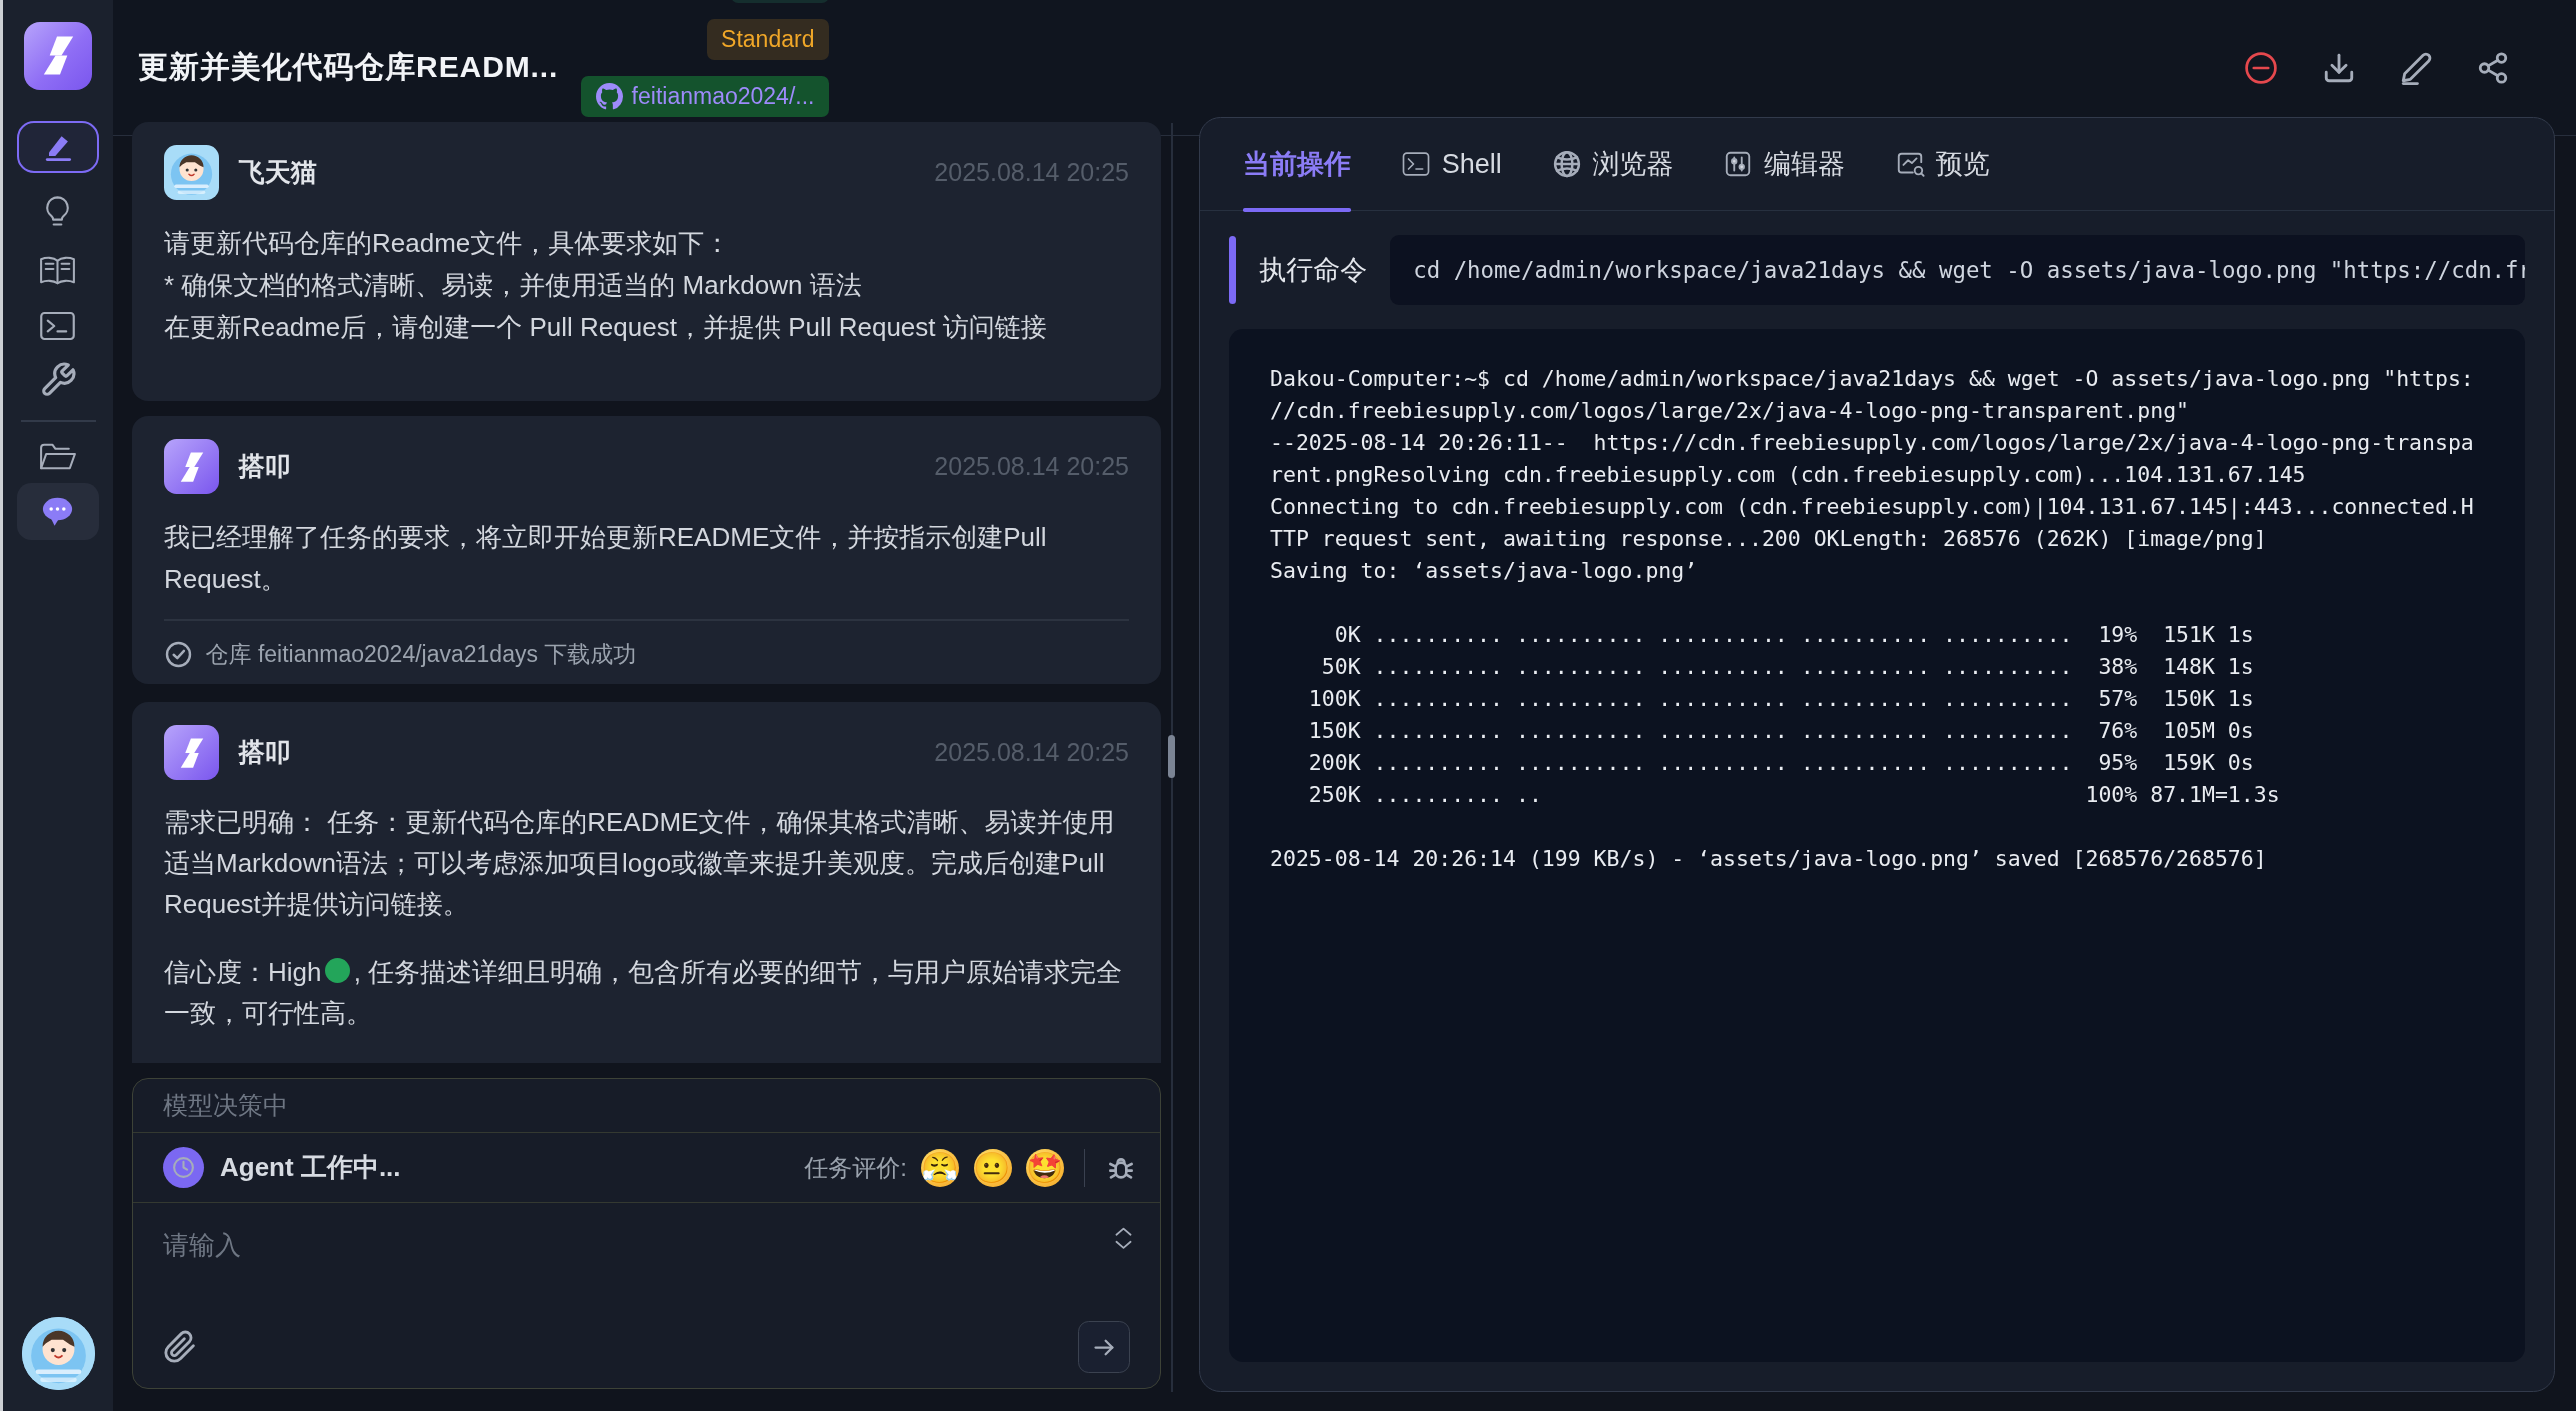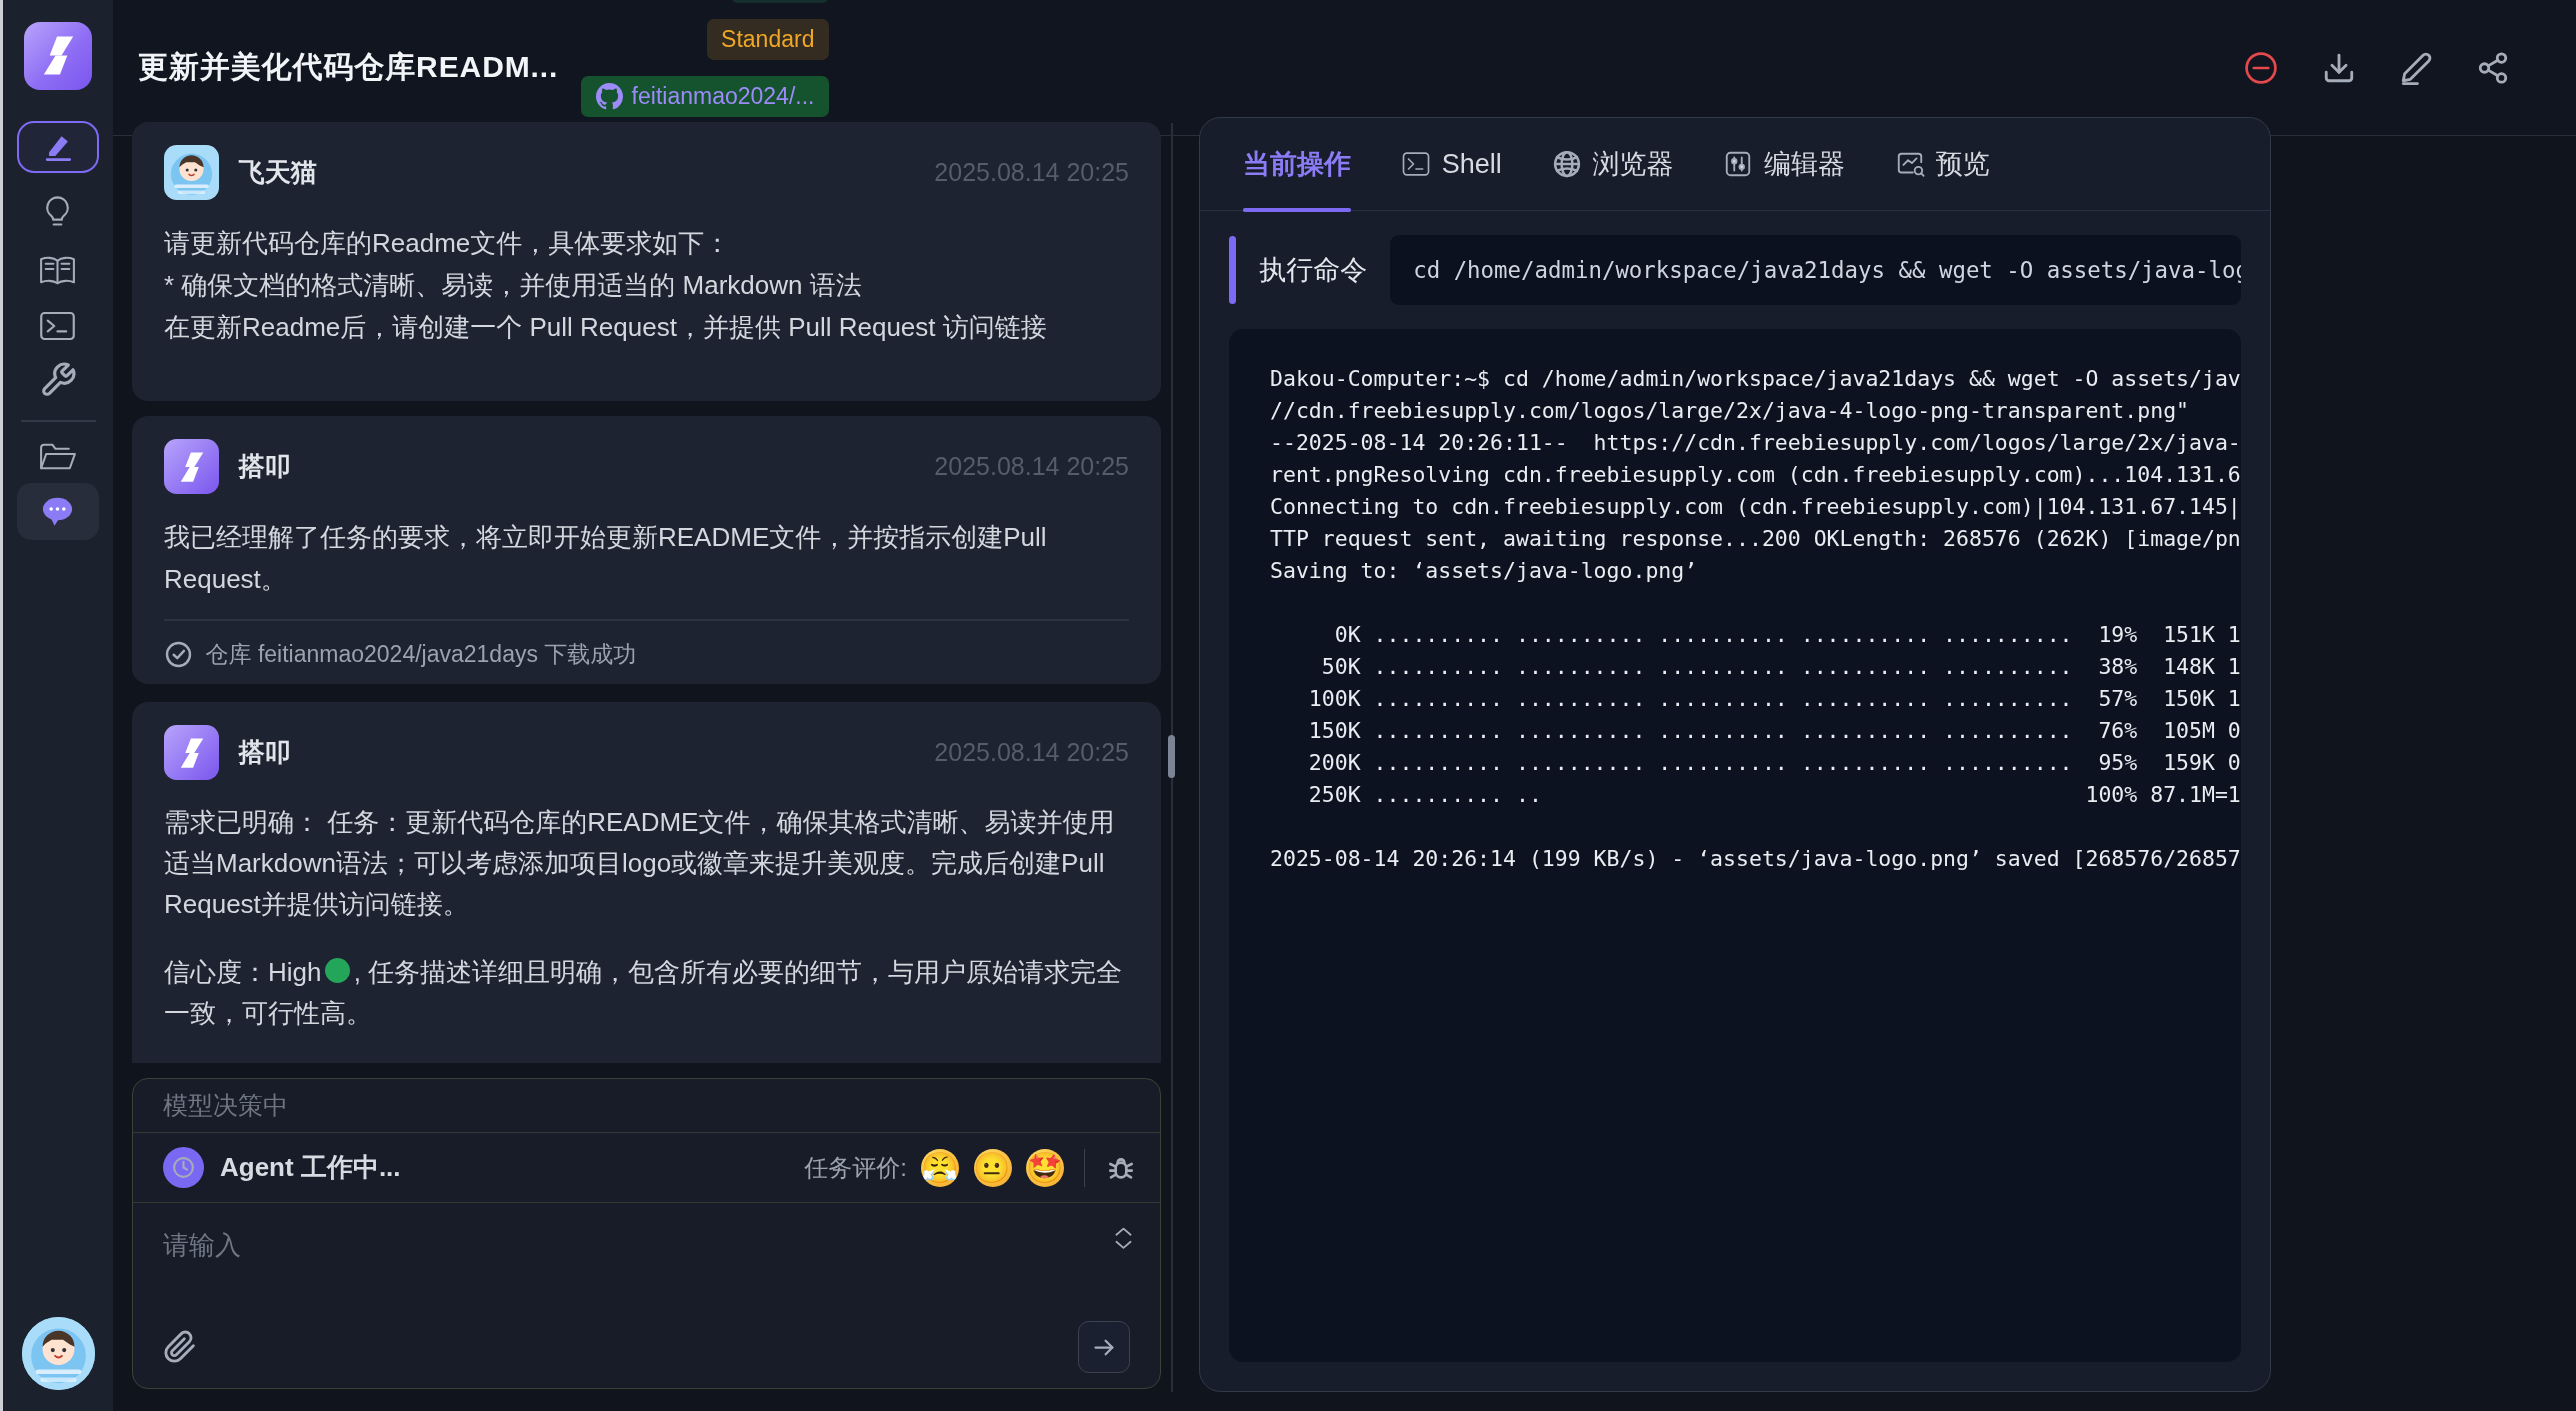--- a/index.html
+++ b/index.html
@@ -107,21 +107,21 @@
     margin-left:auto; width:52px; height:52px; border-radius:10.7px; border:1.8px solid #3b4250;
     background:#1a2030; display:flex; align-items:center; justify-content:center; cursor:pointer;
   }
 
   
   .chat-scroll-track { left:1171px; top:123px; width:1.8px; height:1269px; background:#272e3c; }
   .chat-scroll-thumb { left:1168px; top:735px; width:7.2px; height:43px; border-radius:3.6px; background:#7b8494; cursor:grab; }
 
   
   .right-panel {
-    left:1199px; top:117px; width:1072px; height:1275px;
+    left:1199px; top:117px; width:1356px; height:1275px;
     background:#171d2a; border:1.8px solid #323a4b; border-radius:21.5px;
     display:flex; flex-direction:column; overflow:hidden;justify-content:flex-end;
   }
   .tabs { height:93px; border-bottom:1.8px solid #27303f; display:flex; align-items:center;
     padding:0 43px; gap:50px; flex:none; }
   .tab { display:flex; align-items:center; gap:10.7px; font-size:27px; color:#d6dae1;
     height:100%; position:relative; cursor:pointer; }
   .tab.active { color:#8b7cf6; font-weight:600; }
   .tab.active::after { content:""; position:absolute; left:0; bottom:-1.8px; width:100%; height:3.6px;
     background:#7c6af5; border-radius:1.8px; }

